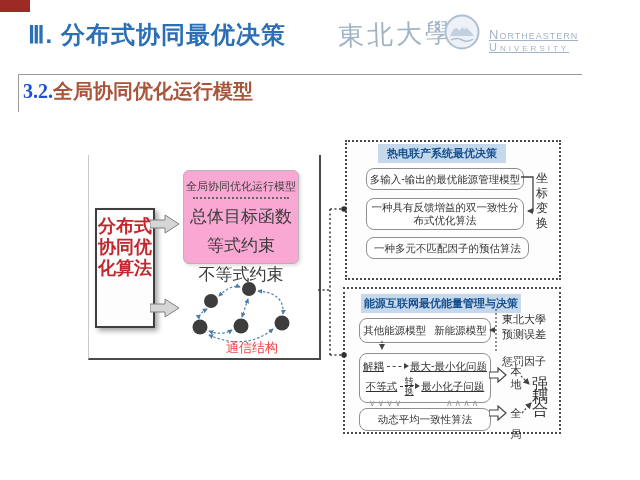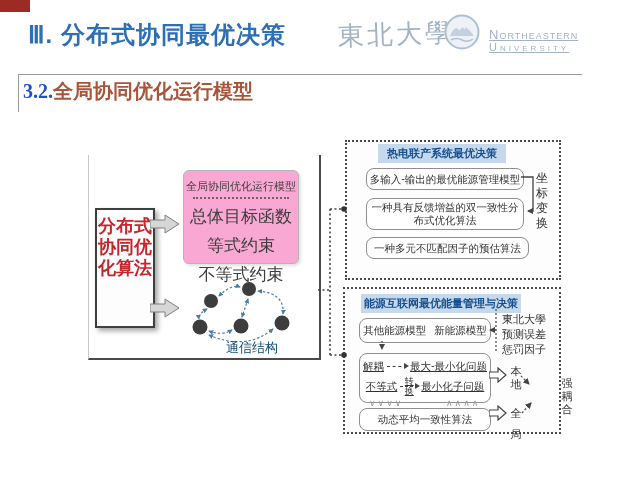--- a/index.html
+++ b/index.html
@@ -33,21 +33,21 @@
 
   
   #model-box{left:183px;top:170px;width:114px;height:92px;background:#f9a8d4;
       border:1px solid #b5b5b5;border-radius:6px;box-shadow:2px 2px 3px rgba(0,0,0,0.12);
       font-family:"DejaVu Serif",serif;color:#3d3d3d;text-align:center;}
   #model-box .mtitle{font-size:11px;margin-top:8px;}
   #model-box .msep{width:96px;margin:3px auto 2px auto;border-top:2px dotted #666;}
   #model-box .mitem{font-size:17px;margin-top:6px;}
 
   
-  #network-label{left:226px;top:339px;font-family:"DejaVu Serif",serif;font-size:13px;color:#0c4a6e;}
+  #network-label{left:226px;top:339px;font-family:"DejaVu Serif",serif;font-size:13px;color:#ef4444;}
 
   
   .panel{border:2px dotted #4a4a4a;background:#fdfdfd;}
   #chp-panel{left:345px;top:140px;width:212px;height:136px;}
   #energy-panel{left:343px;top:287px;width:214px;height:143px;}
   .panel-tab{position:absolute;background:#c6d9ec;color:#17508e;font-weight:bold;
       font-size:11px;text-align:center;padding:2px 0;}
   .rbox{position:absolute;background:#fff;border:1px solid #8f8f8f;border-radius:8px;
       font-family:"DejaVu Serif",serif;font-size:10.5px;color:#333;
       display:flex;align-items:center;justify-content:center;text-align:center;line-height:13px;}
@@ -142,21 +142,21 @@
   </div>
 
   <div class="abs panel" id="energy-panel">
     <div class="panel-tab" style="left:16px;top:5px;width:160px;">能源互联网最优能量管理与决策</div>
     <div class="rbox" style="left:14px;top:29px;width:130px;height:23px;gap:8px;">
       <span>其他能源模型</span>
       <span>新能源模型</span>
     </div>
     <div class="side-label" style="left:157px;top:23px;">東北大學</div>
     <div class="side-label" style="left:157px;top:38px;">预测误差</div>
-    <div class="side-label" style="left:157px;top:53px;">惩罚因子</div>
+    <div class="side-label" style="left:157px;top:65px;">惩罚因子</div>
     <div class="rbox" style="left:14px;top:64px;width:130px;height:48px;flex-direction:column;gap:4px;text-decoration:underline;">
       <div class="flow-row">
         <span>解耦</span>
         <span class="dash-arrow"></span>
         <span>最大-最小化问题</span>
       </div>
       <div class="flow-row">
         <span>不等式</span>
         <span class="via-col">
           <span>转</span>
@@ -170,21 +170,21 @@
     <div class="chev" style="left:101px;top:109px;">∧∧∧∧</div>
     <div class="rbox" style="left:14px;top:119px;width:130px;height:21px;">动态平均一致性算法</div>
     <svg class="abs" style="left:144px;top:78px;" width="18" height="16" viewBox="0 0 18 16">
       <polygon points="0,5 9,5 9,1 17,8 9,15 9,11 0,11" fill="#fff" stroke="#444" stroke-width="1.2"></polygon>
     </svg>
     <svg class="abs" style="left:144px;top:116px;" width="18" height="16" viewBox="0 0 18 16">
       <polygon points="0,5 9,5 9,1 17,8 9,15 9,11 0,11" fill="#fff" stroke="#444" stroke-width="1.2"></polygon>
     </svg>
     <div class="vtext" style="left:164px;top:76px;font-size:11px;line-height:13px;">本地</div>
     <div class="vtext" style="left:164px;top:114px;font-size:11px;line-height:21px;">全局</div>
-    <div class="vtext" style="left:187px;top:88px;font-size:11px;line-height:13px;margin-left:28px;">强耦合</div>
+    <div class="vtext" style="left:187px;top:88px;font-size:16px;line-height:13px;">强耦合</div>
   </div>
 
   <svg class="abs" id="overlay" width="640" height="480" viewBox="0 0 640 480">
     <defs>
       <marker id="md" viewBox="0 0 6 6" refX="5" refY="3" markerWidth="5" markerHeight="5" orient="auto">
         <path d="M0,0 L6,3 L0,6 Z" fill="#444"></path>
       </marker>
     </defs>
 
     <g fill="none" stroke="#444" stroke-width="1.6" stroke-dasharray="2,2.5">

